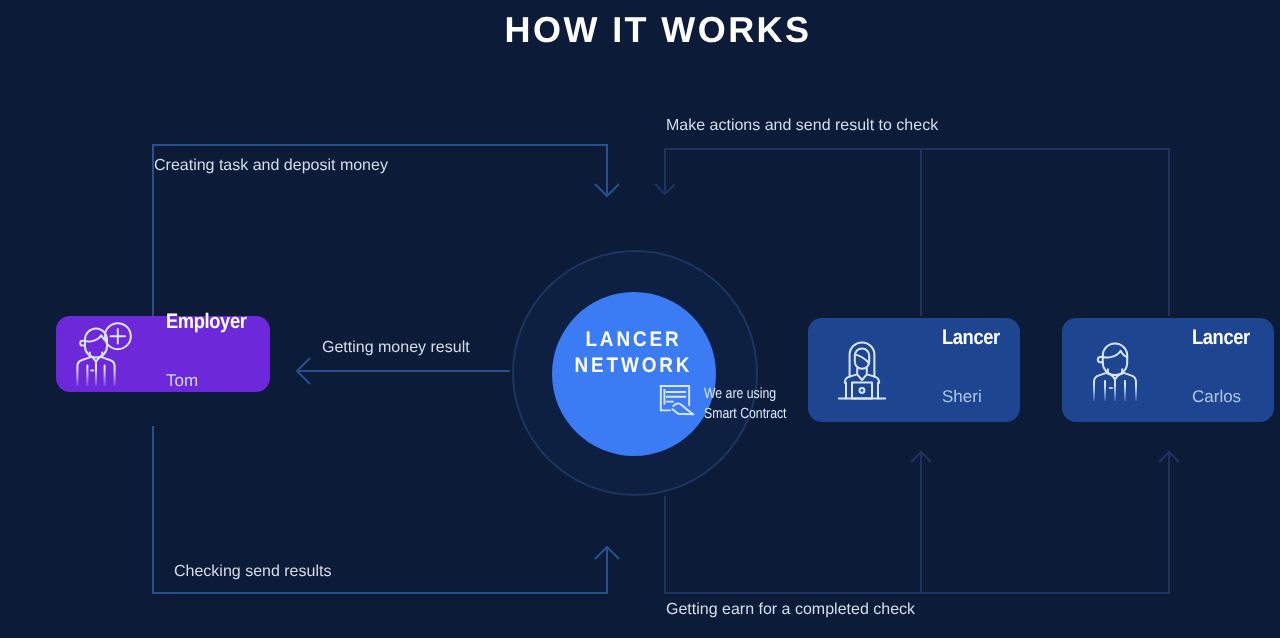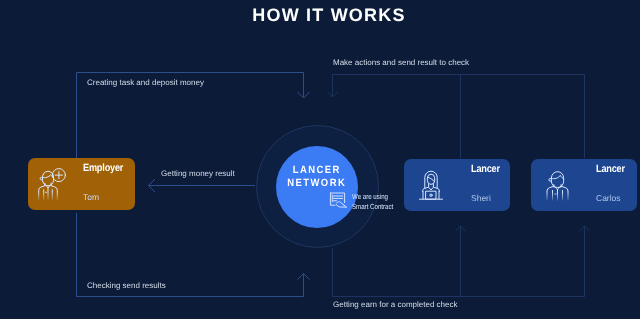--- a/index.html
+++ b/index.html
@@ -9,21 +9,21 @@
   .title{position:absolute;left:9px;top:6px;width:640px;text-align:center;color:#ffffff;
          font-weight:bold;font-size:18px;letter-spacing:1.2px;line-height:18px;}
   svg.lines{position:absolute;left:0;top:0;width:640px;height:319px;overflow:visible;}
 
   .card{position:absolute;border-radius:7px;display:flex;align-items:center;box-sizing:border-box;}
   .card .ic{flex:0 0 auto;display:block;}
   .card .txt{display:flex;flex-direction:column;justify-content:center;}
   .card .role{color:#ffffff;font-weight:bold;font-size:10.5px;line-height:12px;letter-spacing:-.2px;transform:scaleX(0.87);transform-origin:left center;}
   .card .nm{font-size:8.5px;line-height:11px;margin-top:18px;}
 
-  #card-employer{left:28px;top:158px;width:107px;height:52px;background:#a16207;}
+  #card-employer{left:28px;top:158px;width:107px;height:38px;background:#6d28d9;}
   #card-employer .ic{margin-left:10px;margin-top:0px;}
   #card-employer .txt{margin-left:17px;margin-top:-4px;}
   #card-employer .nm{color:#c8dcfd;}
   .card-lancer{width:106px;height:52px;background:#1e4690;top:159px;}
   #card-lancer-1{left:404px;}
   #card-lancer-2{left:531px;}
   .card-lancer .ic{margin-left:14px;margin-top:-2px;}
   .card-lancer .txt{margin-left:27px;margin-top:-4px;}
   .card-lancer .nm{color:#aec6e6;}
 
@@ -70,21 +70,21 @@
       <path d="M332.5 97 L332.5 74.5 L584.5 74.5 L584.5 158"></path>
       <path d="M460.5 74.5 L460.5 158"></path>
       <path d="M327.5 92 L332.5 97 L337.5 92"></path>
       <path d="M332.5 248 L332.5 296.5 L584.5 296.5 L584.5 226"></path>
       <path d="M460.5 296.5 L460.5 226"></path>
       <path d="M455.5 231 L460.5 226 L465.5 231"></path>
       <path d="M579.5 231 L584.5 226 L589.5 231"></path>
     </g>
   </svg>
 
-  <div class="lbl" style="left:87px;top:78px;">Creating task and deposit money</div>
+  <div class="lbl" style="left:77px;top:78px;">Creating task and deposit money</div>
   <div class="lbl" style="left:333px;top:58px;">Make actions and send result to check</div>
   <div class="lbl" style="left:161px;top:169px;">Getting money result</div>
   <div class="lbl" style="left:87px;top:281px;">Checking send results</div>
   <div class="lbl" style="left:333px;top:300px;">Getting earn for a completed check</div>
 
   <div class="hub-outer"></div>
   <div class="hub-inner">
     <div class="hub-title">
       <span>LANCER</span><br>
       <span>NETWORK</span>

